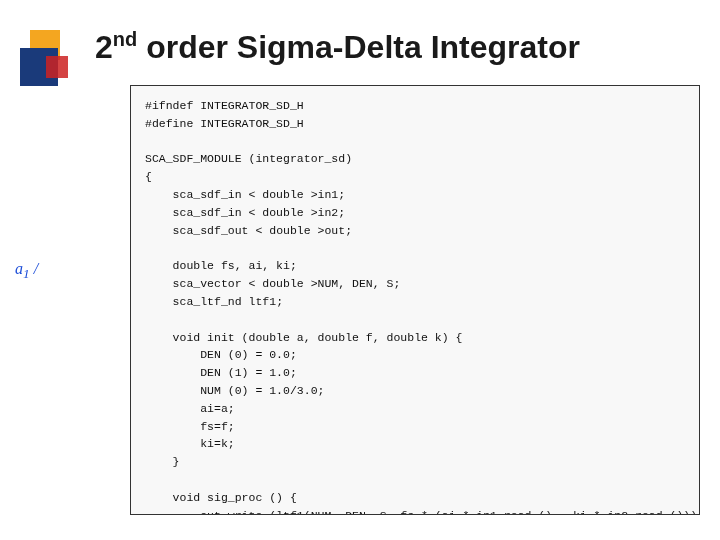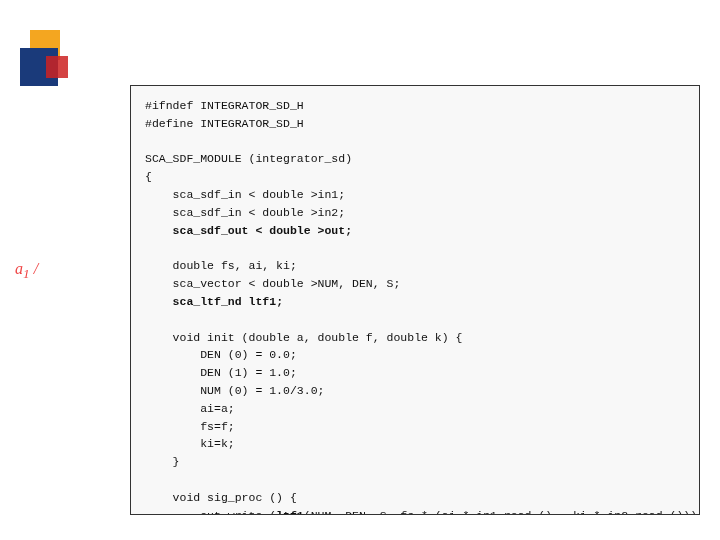--- a/index.html
+++ b/index.html
@@ -84,21 +84,21 @@
 
     .code-text {
       font-family: 'Courier New', Courier, monospace;
       font-size: 11.5px;
       line-height: 1.55;
       color: #111;
       white-space: pre;
     }
 
     .bold-code {
-      font-weight: bold;
+      font-weight: normal;
     }
 
     
     .math-left {
       position: absolute;
       top: 190px;
       left: 15px;
       font-size: 18px;
       color: #111;
       font-family: 'Times New Roman', Times, serif;
@@ -110,36 +110,39 @@
       font-size: 18px;
       font-style: normal;
       margin-left: 4px;
     }
 
     .math-a1 {
       position: absolute;
       top: 260px;
       left: 15px;
       font-size: 16px;
-      color: #ef4444;
+      color: #1d4ed8;
       font-family: 'Times New Roman', Times, serif;
       font-style: italic;
     }
   </style>
 </head>
 <body>
 
 <div class="slide-container">
 
   <div class="deco-squares">
     <div class="sq-orange"></div>
     <div class="sq-blue"></div>
     <div class="sq-red"></div>
   </div>
 
+  <div class="slide-title">
+    <span>2</span><span class="title-sup">nd</span><span> order Sigma-Delta Integrator</span>
+  </div>
 
   <div class="math-a1">
     a<sub>1</sub> /
   </div>
 
   <div class="code-block">
     <div class="code-text"><span>#ifndef INTEGRATOR_SD_H
 #define INTEGRATOR_SD_H
 
 SCA_SDF_MODULE (integrator_sd)

